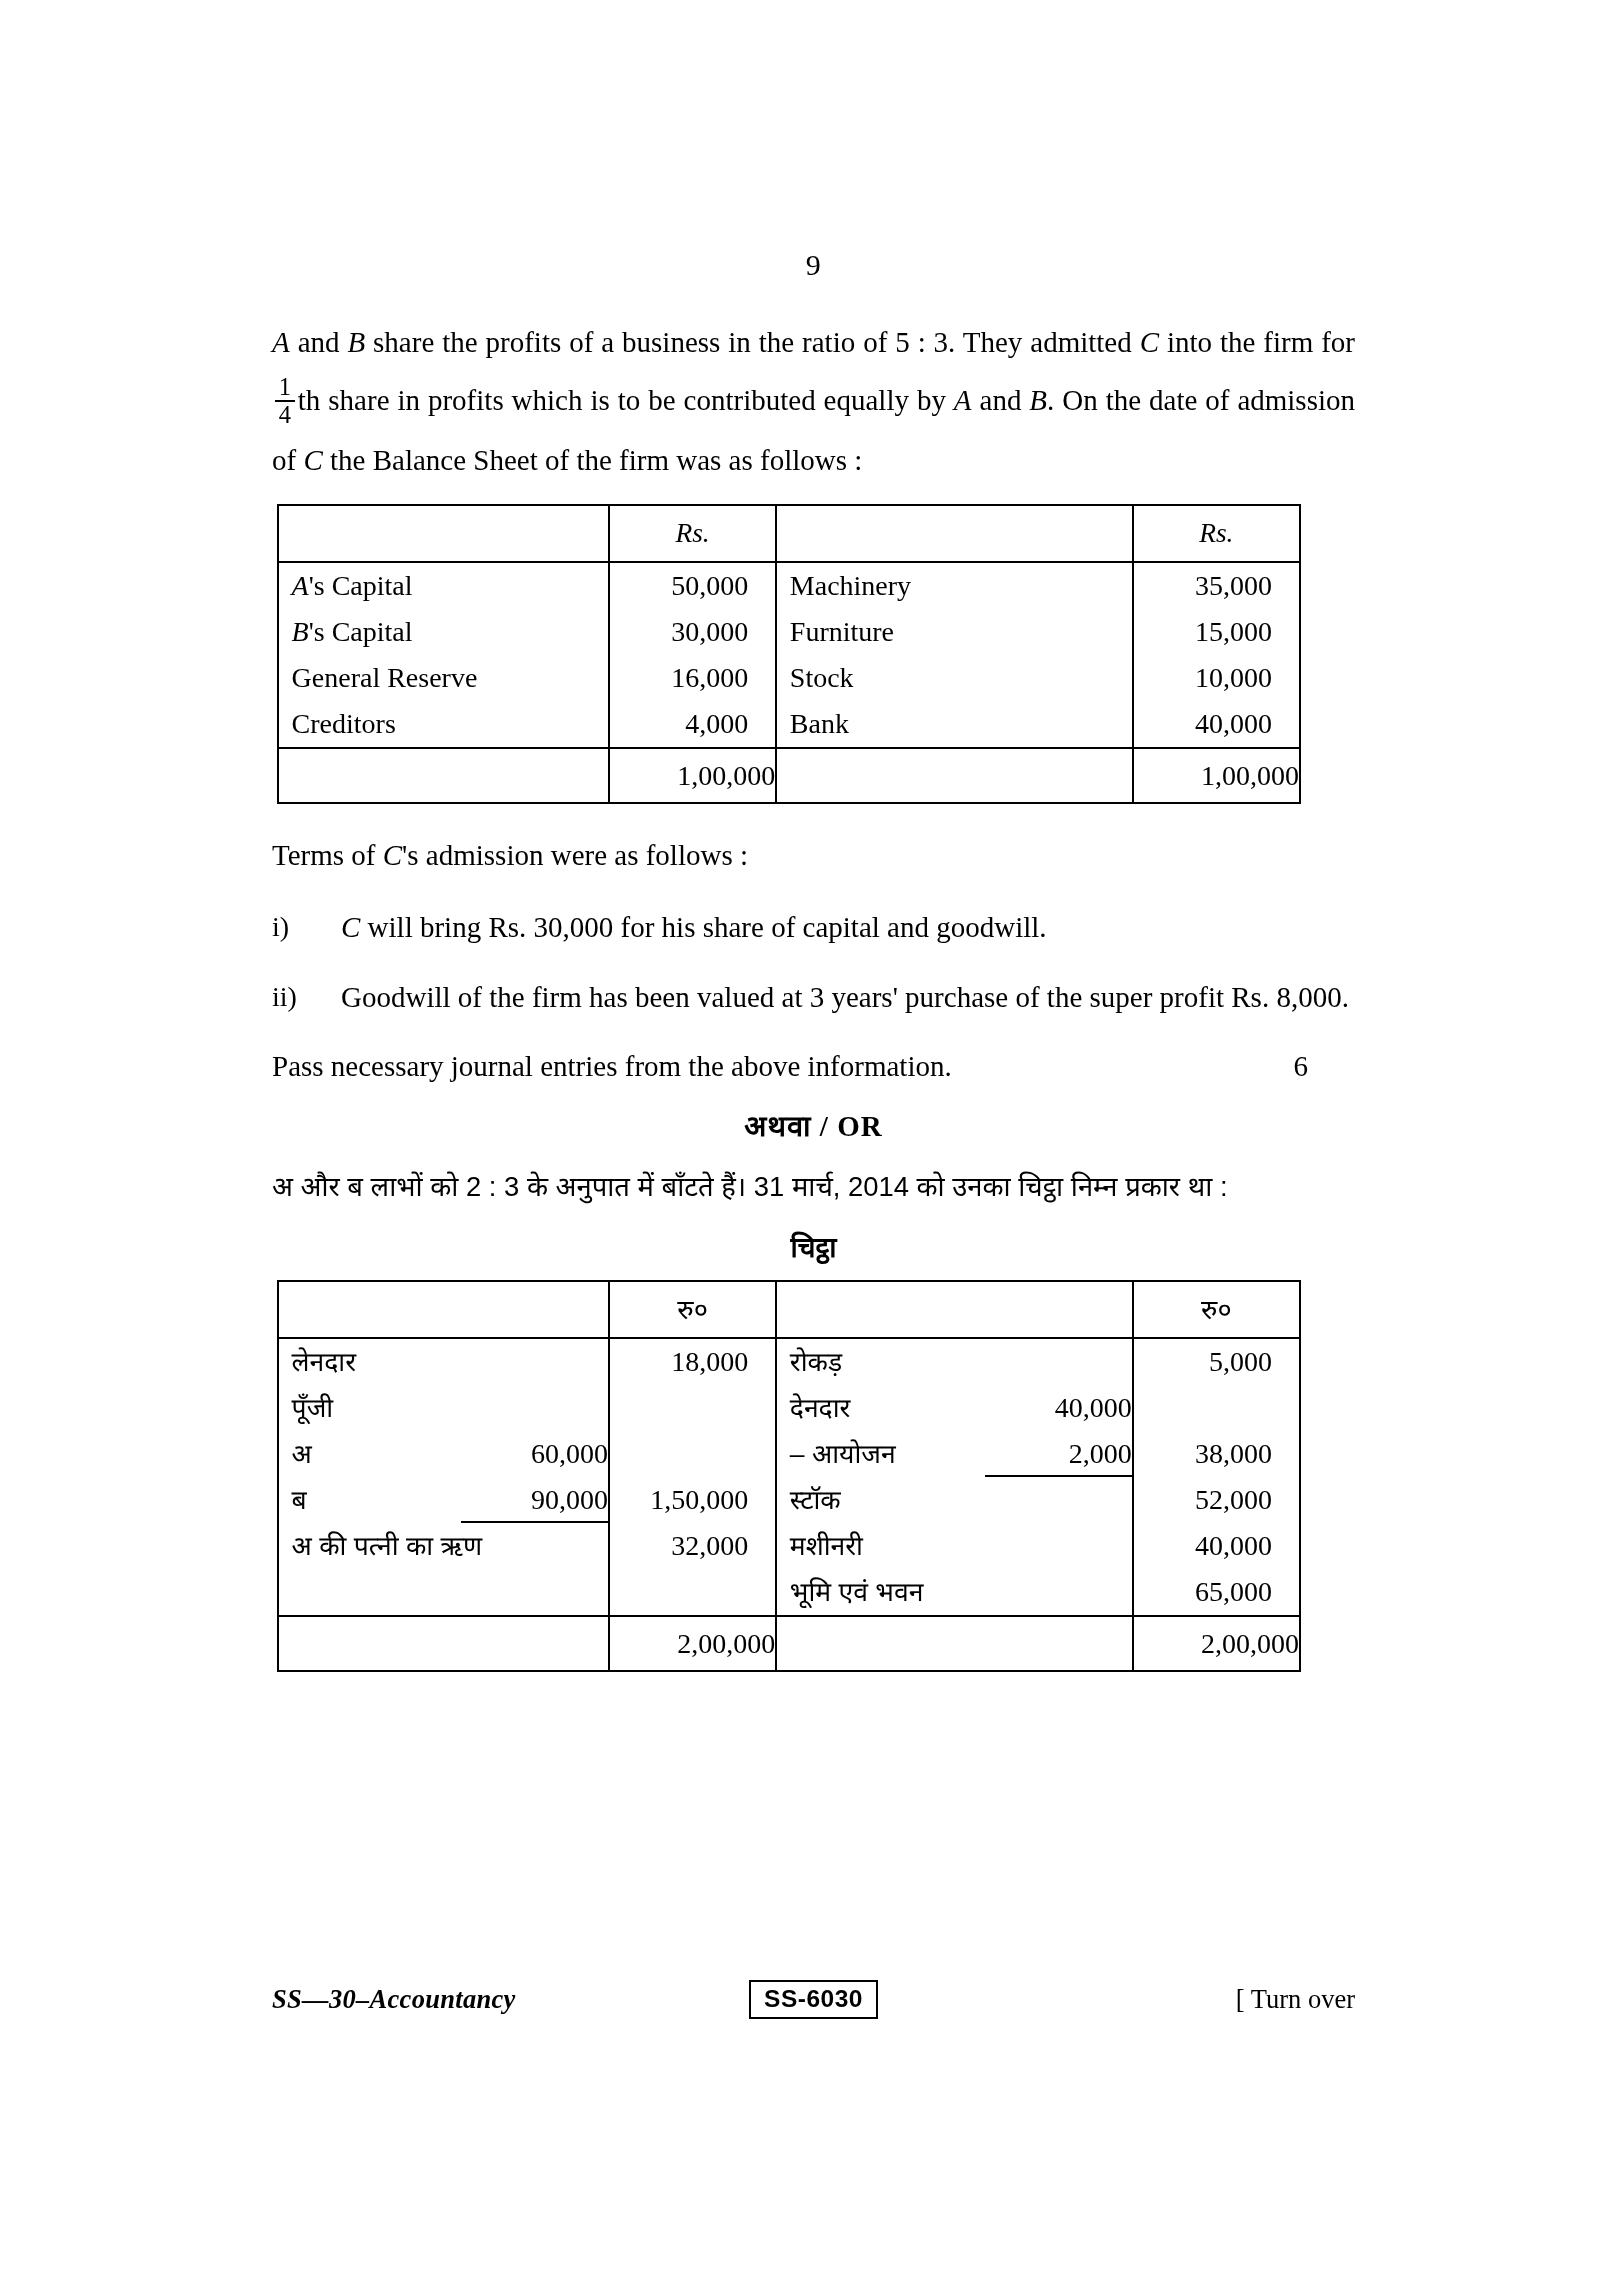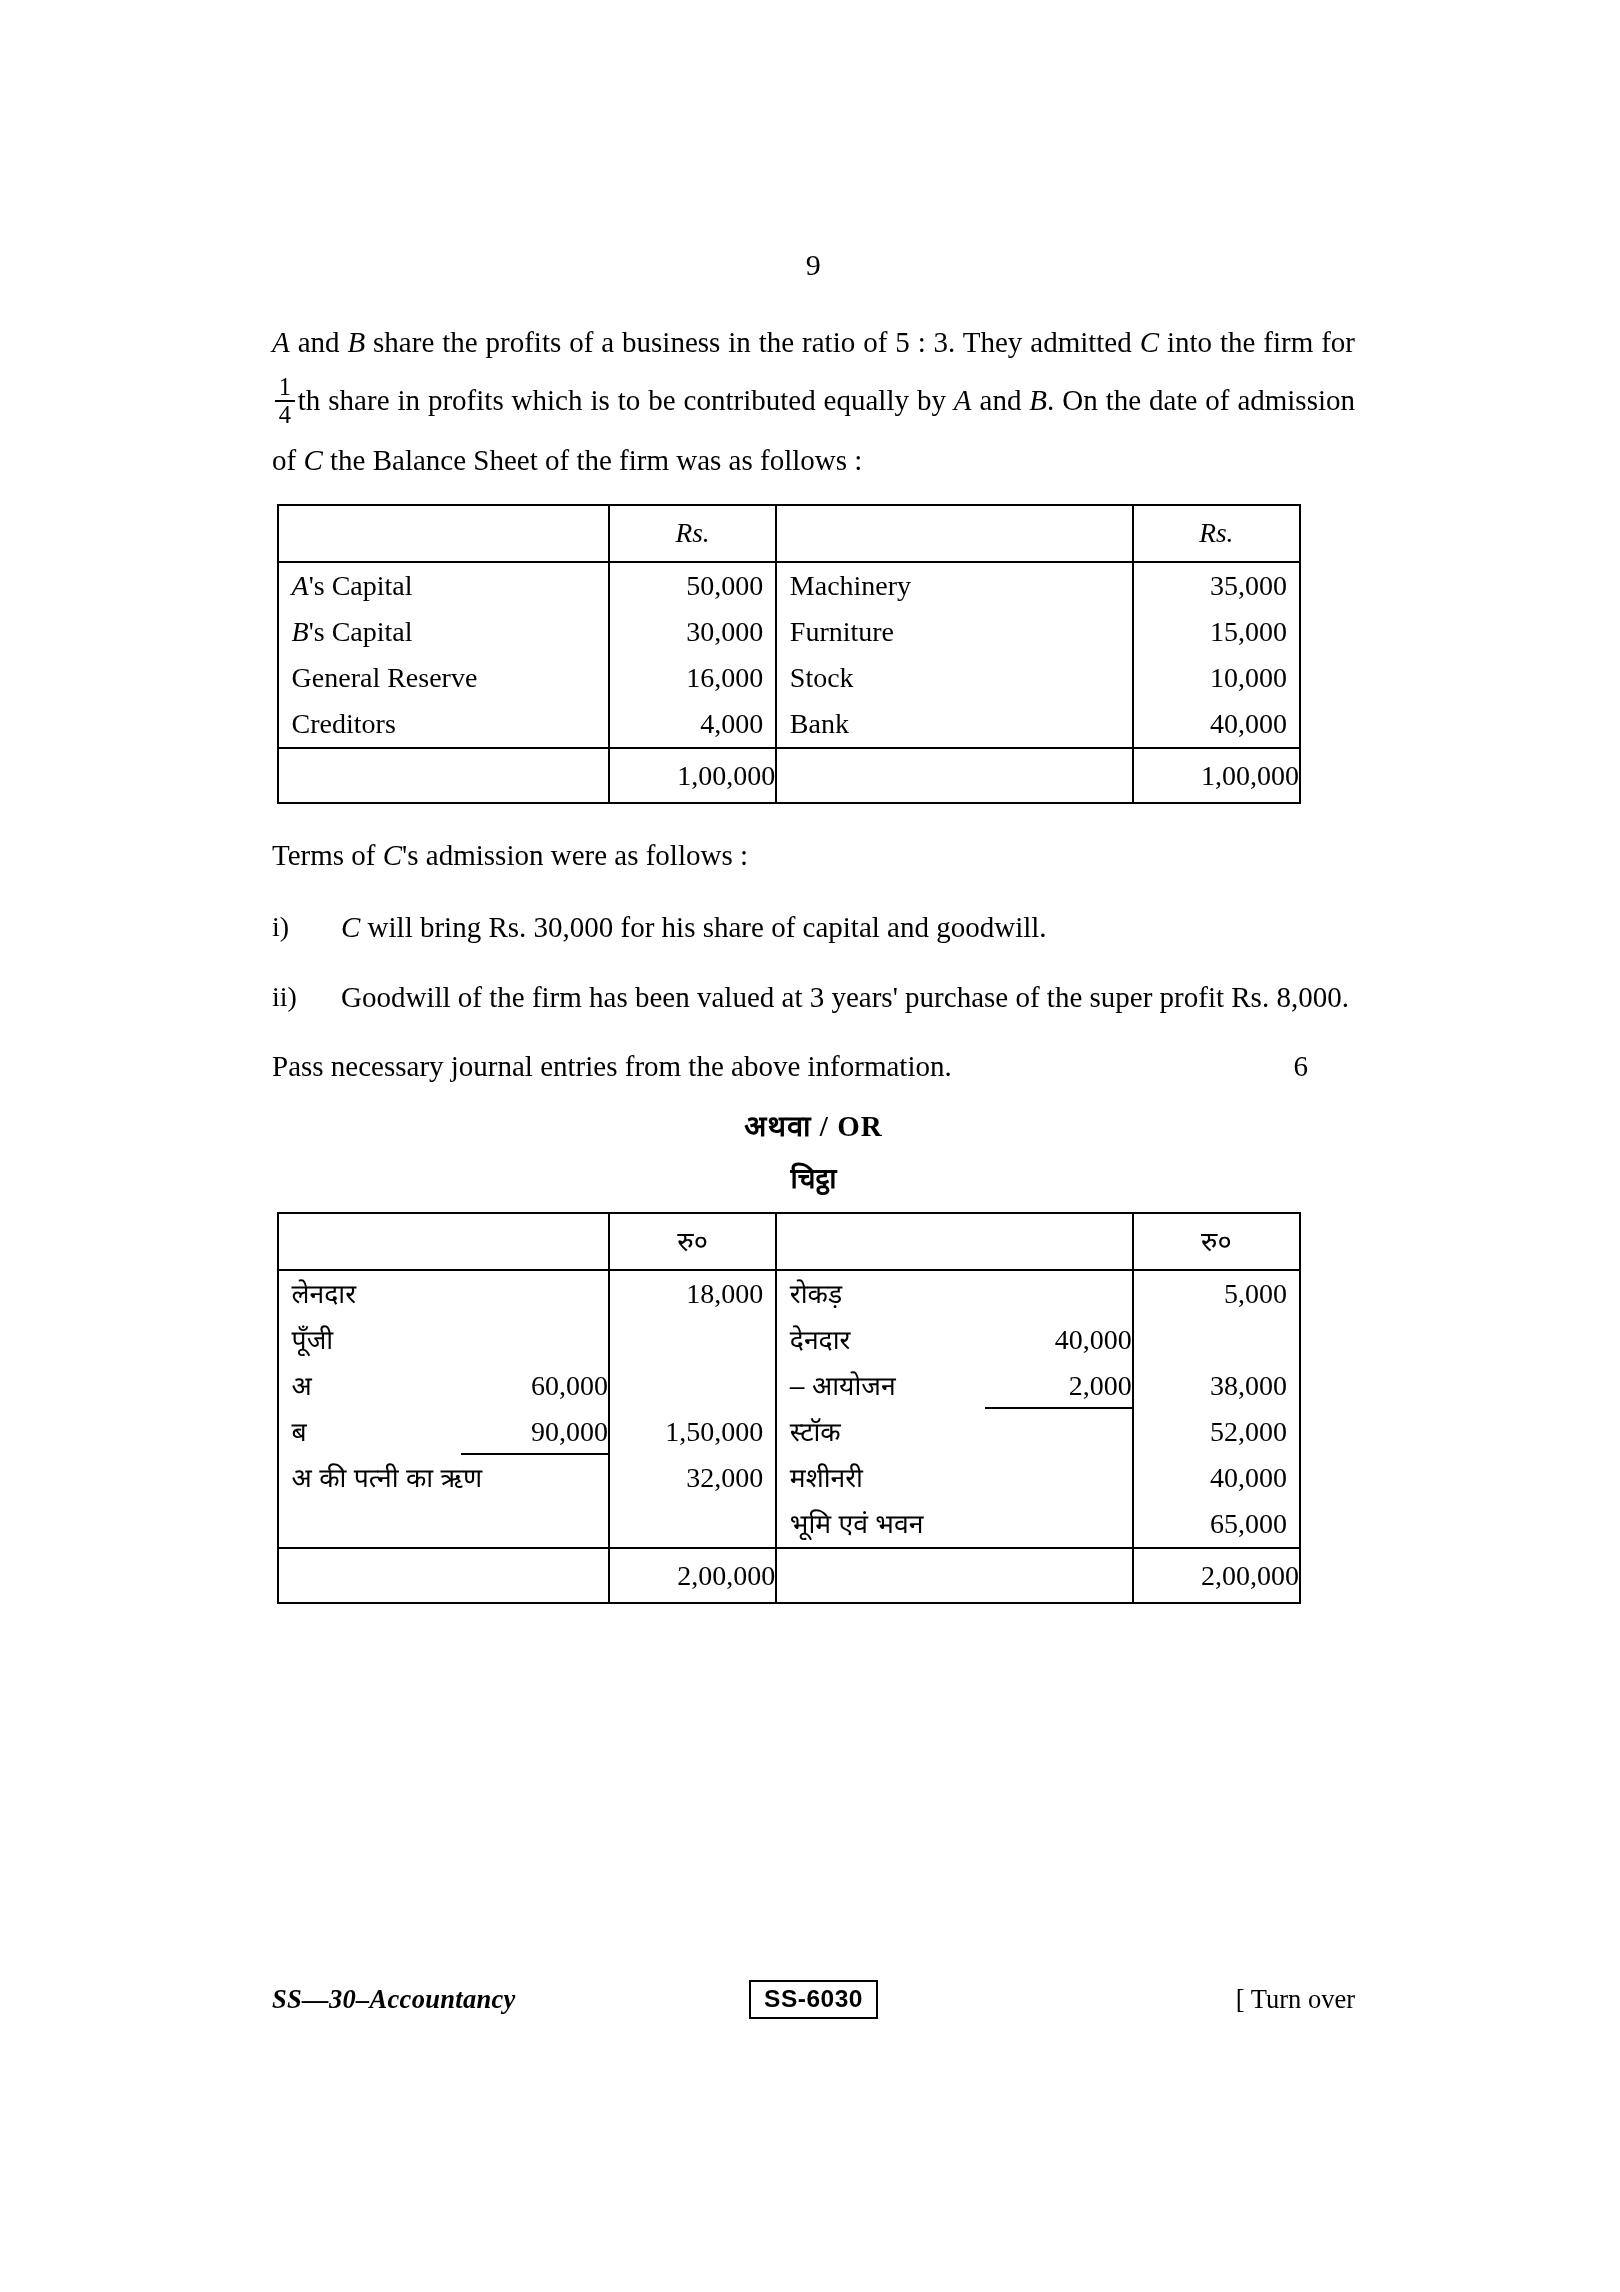--- a/index.html
+++ b/index.html
@@ -97,21 +97,21 @@
 
   .bodycell { padding: 7.8px 0 9.8px 0; }
   .bodycell .ln {
     height: 46px;
     line-height: 46px;
     white-space: nowrap;
     overflow: hidden;
   }
   .bodycell .ln.blank { visibility: hidden; }
   .pad-l { padding-left: 12.7px; }
-  .pad-r { padding-right: 12px; text-align: right; }
+  .pad-r { padding-right: 27px; text-align: right; }
 
   .totcell {
     height: 53px;
     line-height: 53px;
     text-align: right;
     padding-right: 12.7px;
     border-top: 2.9px solid #000 !important;
   }
   .totblank { border-top: 0 !important; }
 
@@ -288,20 +288,21 @@
       </div>
     </div>
 
     <div class="marks-line">
       <div class="mtext">Pass necessary journal entries from the above information.</div>
       <div class="marks">6</div>
     </div>
 
     <div class="or-line">अथवा  /  OR</div>
 
+    <div class="hindi hindi-para">अ और ब लाभों को 2 : 3 के अनुपात में बाँटते हैं। 31 मार्च, 2014 को उनका चिट्ठा निम्न प्रकार था :</div>
 
     <div class="table-title">चिट्ठा</div>
 
     <table class="bs hi">
       <tbody>
           <tr>
         <td class="c-name hdr-cell"></td>
         <td class="c-amt hdr-cell hdr-rs-hi">रु०</td>
         <td class="c-name2 hdr-cell"></td>
         <td class="c-amt2 hdr-cell hdr-rs-hi">रु०</td>

